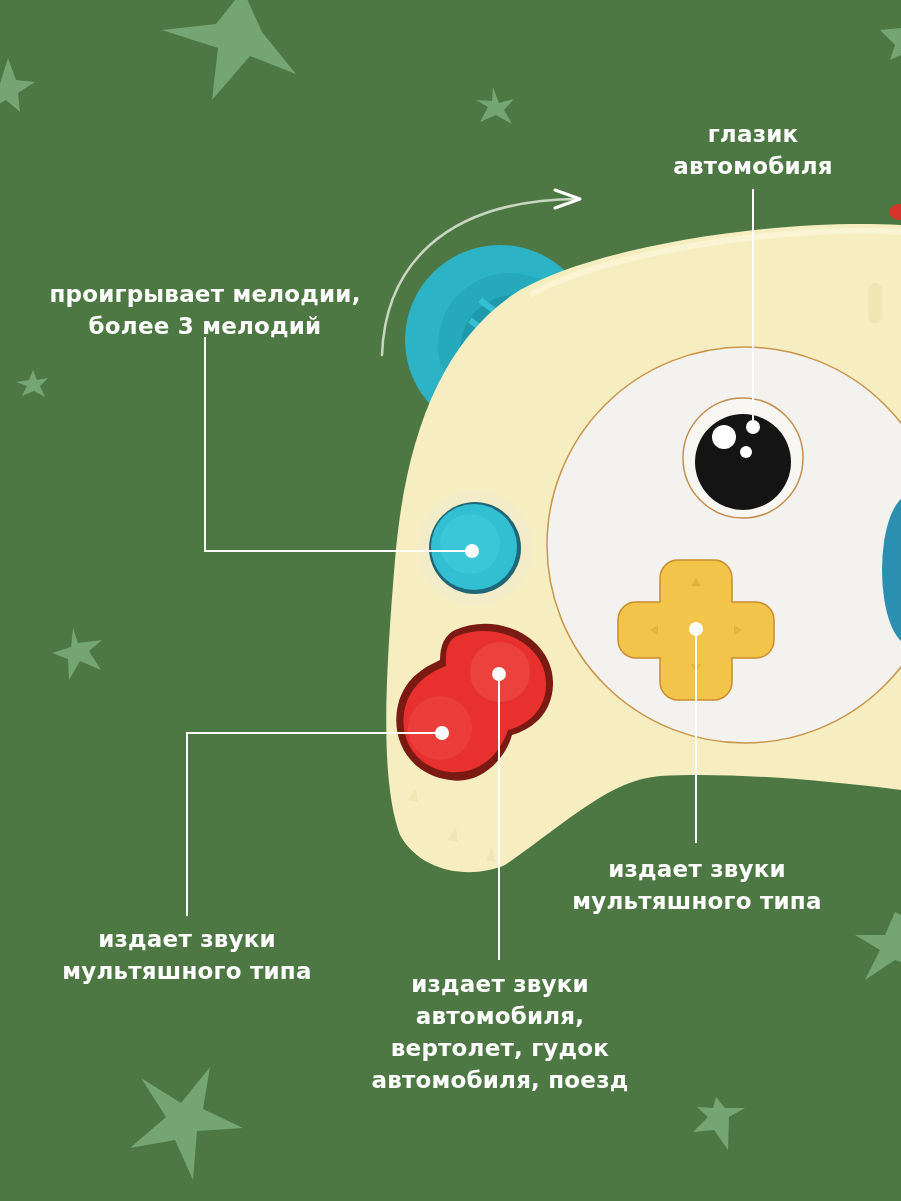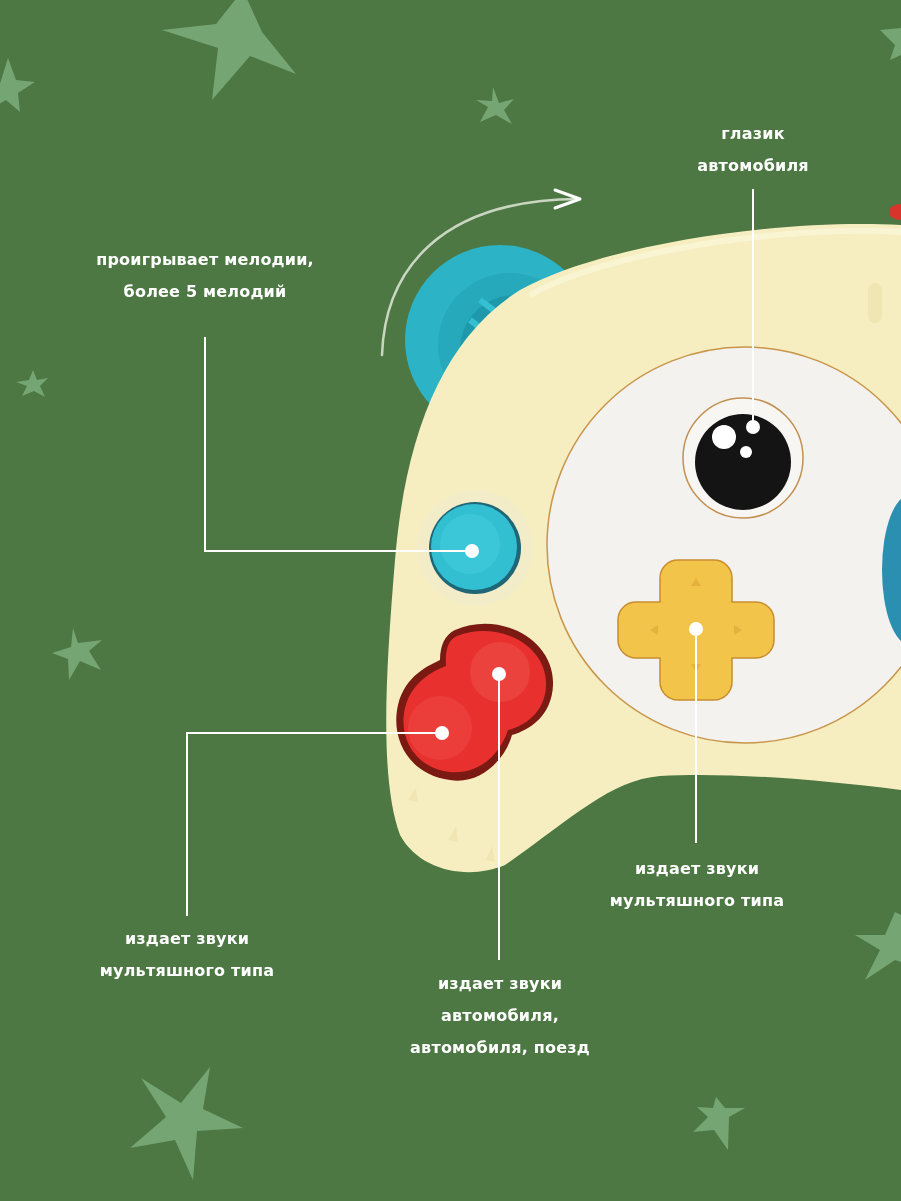--- a/index.html
+++ b/index.html
@@ -1,19 +1,19 @@
 <!DOCTYPE html>
 <html><head>
 <meta charset="utf-8">
 <style>
   html, body { margin:0; padding:0; }
   body { width:901px; height:1201px; overflow:hidden; background:#4d7843; position:relative; font-family:"DejaVu Sans", sans-serif; }
   .stage { position:absolute; left:0; top:0; width:901px; height:1201px; }
   svg.art { position:absolute; left:0; top:0; }
-  .label { position:absolute; color:#ffffff; font-weight:bold; font-size:16px; line-height:32px; text-align:center; white-space:nowrap; letter-spacing:0.2px; }
+  .label { position:absolute; color:#ffffff; font-weight:bold; font-size:23px; line-height:32px; text-align:center; white-space:nowrap; letter-spacing:0.2px; }
   .label span { display:block; }
 </style>
 </head>
 <body>
 
 <div class="stage">
 
 <svg class="art" width="901" height="1201" viewBox="0 0 901 1201">
 
   <g fill="#74a573">
@@ -101,39 +101,40 @@
   </g>
   <g fill="#ffffff">
     <circle cx="472" cy="551" r="7"></circle>
     <circle cx="753" cy="427" r="7"></circle>
     <circle cx="442" cy="733" r="7"></circle>
     <circle cx="499" cy="674" r="7"></circle>
     <circle cx="696" cy="629" r="7"></circle>
   </g>
 </svg>
 
-<div class="label" style="left:40px; top:244px; width:330px;">
+<div class="label" style="left:40px; top:278px; width:330px;">
   <span>проигрывает мелодии,</span>
-  <span>более 5 мелодий</span>
+  <span>более 3 мелодий</span>
 </div>
 
 <div class="label" style="left:653px; top:118px; width:200px;">
   <span>глазик</span>
   <span>автомобиля</span>
 </div>
 
 <div class="label" style="left:42px; top:923px; width:290px;">
   <span>издает звуки</span>
   <span>мультяшного типа</span>
 </div>
 
 <div class="label" style="left:552px; top:853px; width:290px;">
   <span>издает звуки</span>
   <span>мультяшного типа</span>
 </div>
 
 <div class="label" style="left:350px; top:968px; width:300px;">
   <span>издает звуки</span>
   <span>автомобиля,</span>
+  <span>вертолет, гудок</span>
   <span>автомобиля, поезд</span>
 </div>
 
 </div>
 
 </body></html>

